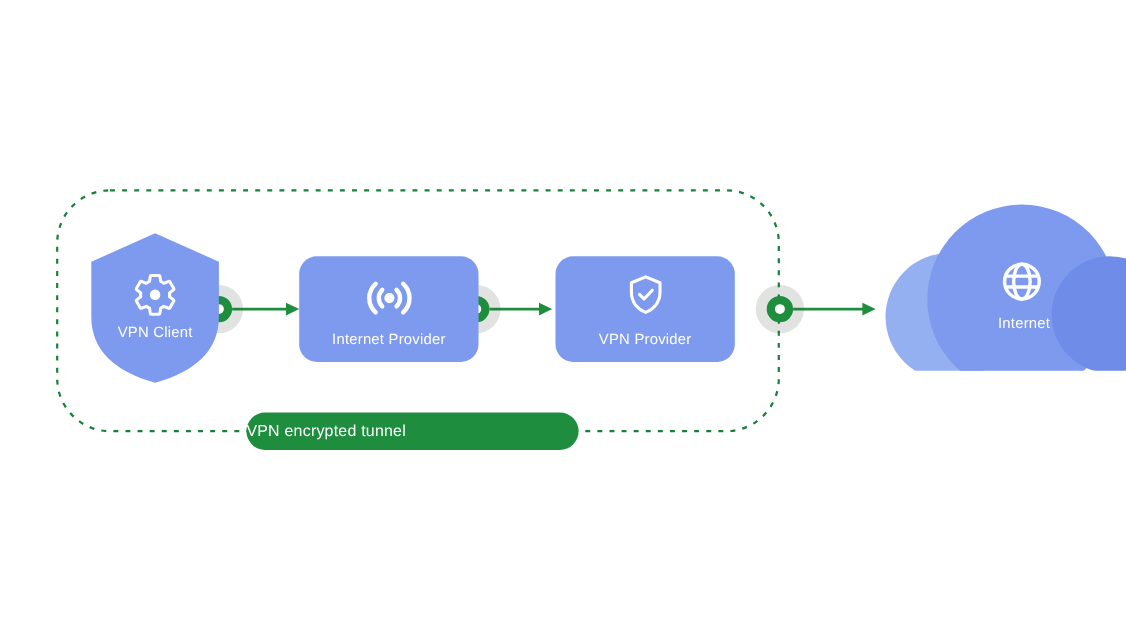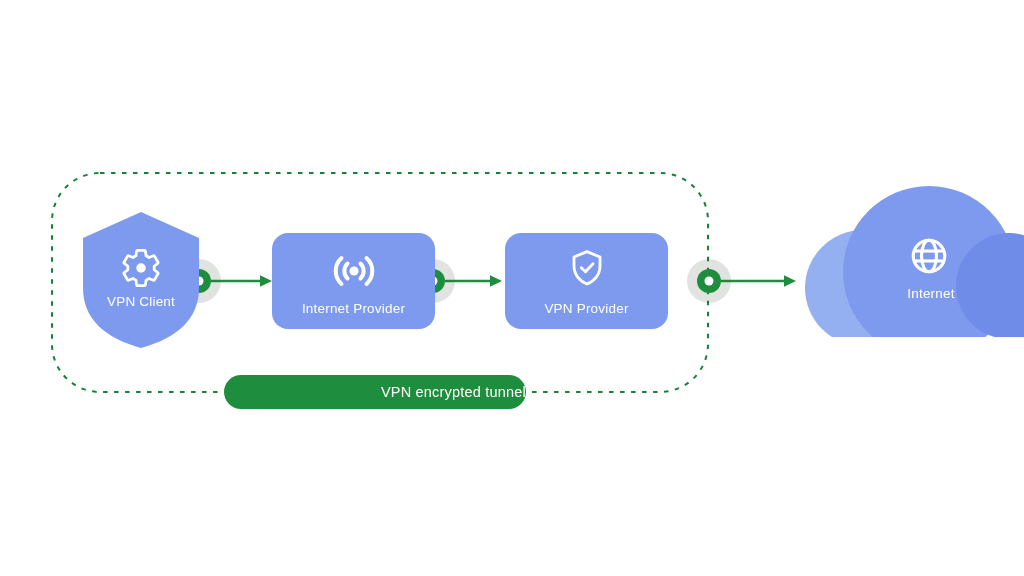--- a/index.html
+++ b/index.html
@@ -28,21 +28,21 @@
   .box-node .icon{position:absolute;left:0;right:0;margin:auto;display:block;}
   .box-node .node-label{bottom:13px;}
   
   .cloud-node{position:absolute;left:756px;top:180px;width:268px;height:158px;}
   .cloud-node svg.shape{position:absolute;left:0;top:0;}
   .cloud-node .icon{position:absolute;left:110px;top:54px;}
   .cloud-node .node-label{top:106px;}
   
   .tunnel-pill{
     position:absolute;left:183px;top:375px;width:302px;height:34px;border-radius:17px;
-    background:#1E8E3E;display:flex;align-items:center;justify-content:flex-end;
+    background:#1E8E3E;display:flex;align-items:center;justify-content:flex-start;
     color:#fff;font-size:14.5px;font-weight:500;letter-spacing:.2px;
   }
 </style>
 </head>
 <body>
 
 <div class="stage">
 
   <svg class="layer" viewBox="0 0 1024 576">
     <rect x="11" y="173" width="656" height="219" rx="48" ry="48" fill="none" stroke="#188038" stroke-width="2" stroke-dasharray="4.5 6.5"></rect>

